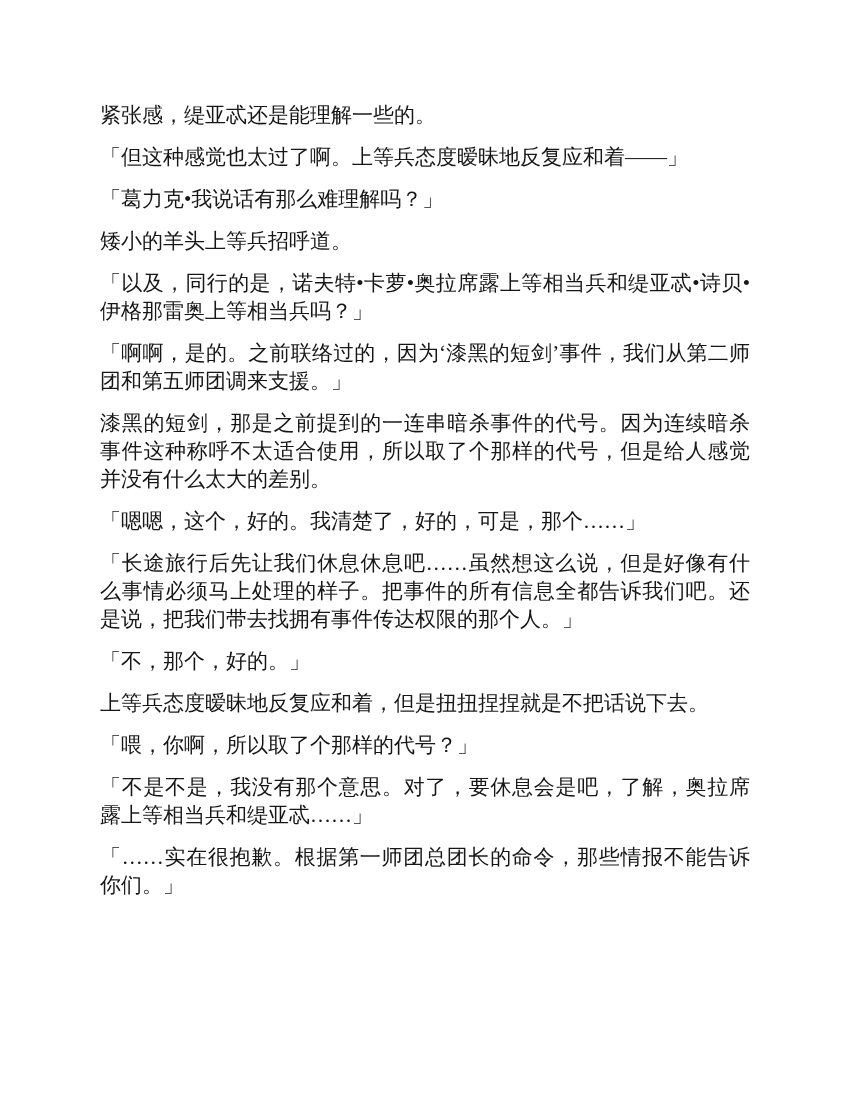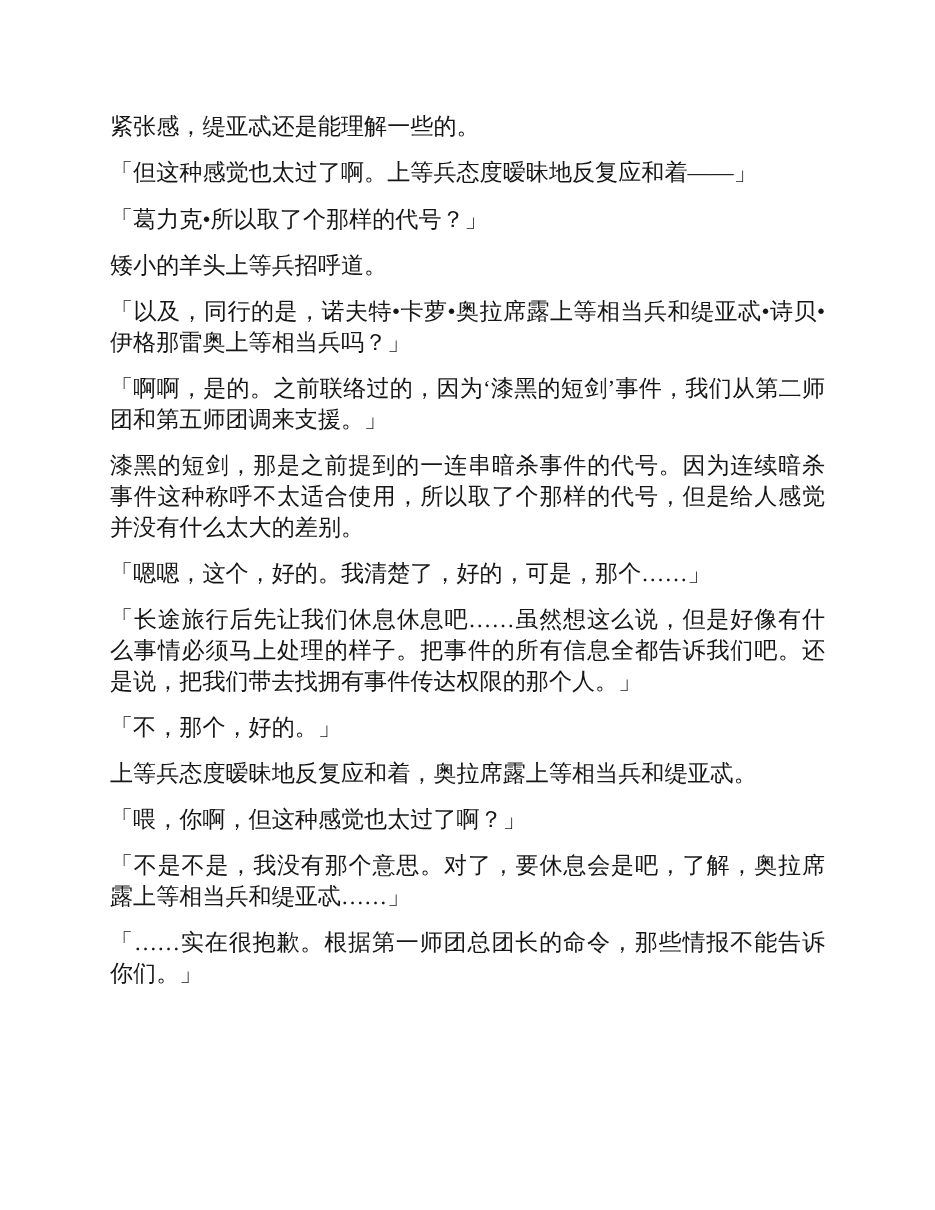--- a/index.html
+++ b/index.html
@@ -32,26 +32,26 @@
   }
 </style>
 </head>
 <body>
 
 <main class="page" style="background: rgb(255, 255, 255); color: rgb(22, 22, 22);">
   <article class="text-column">
 
   <p>紧张感，缇亚忒还是能理解一些的。</p>
       <p>「但这种感觉也太过了啊。上等兵态度暧昧地反复应和着——」</p>
-      <p>「葛力克•所以取了个那样的代号？」</p>
+      <p>「葛力克•我说话有那么难理解吗？」</p>
       <p>矮小的羊头上等兵招呼道。</p>
       <p>「以及，同行的是，诺夫特•卡萝•奥拉席露上等相当兵和缇亚忒•诗贝•伊格那雷奥上等相当兵吗？」</p>
       <p>「啊啊，是的。之前联络过的，因为‘漆黑的短剑’事件，我们从第二师团和第五师团调来支援。」</p>
       <p>漆黑的短剑，那是之前提到的一连串暗杀事件的代号。因为连续暗杀事件这种称呼不太适合使用，所以取了个那样的代号，但是给人感觉并没有什么太大的差别。</p>
       <p>「嗯嗯，这个，好的。我清楚了，好的，可是，那个……」</p>
       <p>「长途旅行后先让我们休息休息吧……虽然想这么说，但是好像有什么事情必须马上处理的样子。把事件的所有信息全都告诉我们吧。还是说，把我们带去找拥有事件传达权限的那个人。」</p>
       <p>「不，那个，好的。」</p>
-      <p>上等兵态度暧昧地反复应和着，奥拉席露上等相当兵和缇亚忒。</p>
-      <p>「喂，你啊，但这种感觉也太过了啊？」</p>
+      <p>上等兵态度暧昧地反复应和着，但是扭扭捏捏就是不把话说下去。</p>
+      <p>「喂，你啊，所以取了个那样的代号？」</p>
       <p>「不是不是，我没有那个意思。对了，要休息会是吧，了解，奥拉席露上等相当兵和缇亚忒……」</p>
       <p>「……实在很抱歉。根据第一师团总团长的命令，那些情报不能告诉你们。」</p>
     </article>
 </main>
 
 </body></html>

